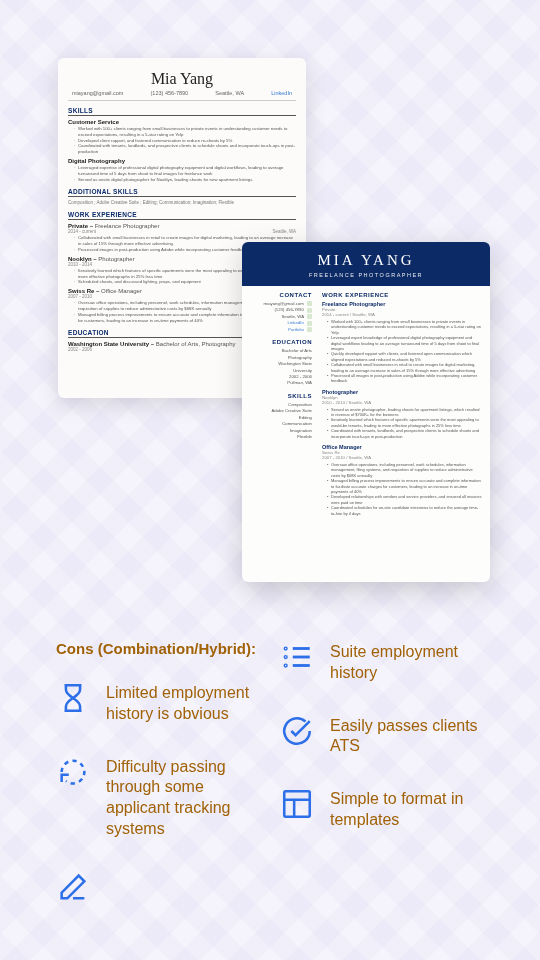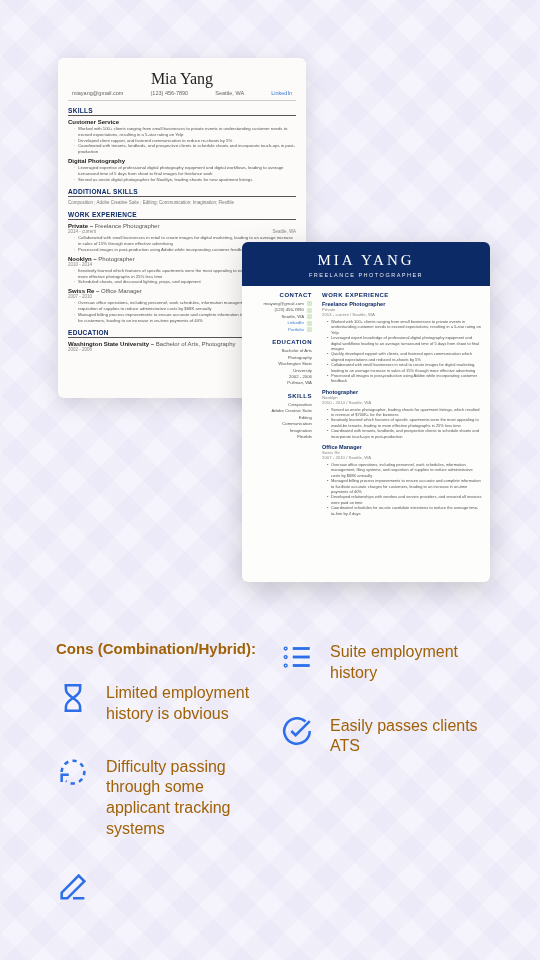--- a/index.html
+++ b/index.html
@@ -262,14 +262,24 @@
     </div>
     <div class="item">
       <div class="icon">
         <svg viewBox="0 0 24 24" fill="none" stroke="currentColor" stroke-width="1.8">
             <path d="M21 12a9 9 0 1 1-3-6.7"></path>
             <path d="M21 5l-10 10-3-3"></path>
           </svg>
       </div>
       <div class="txt">Easily passes clients ATS</div>
     </div>
+    <div class="item">
+      <div class="icon">
+        <svg viewBox="0 0 24 24" fill="none" stroke="currentColor" stroke-width="1.8">
+            <rect x="3" y="3" width="18" height="18" rx="1"></rect>
+            <line x1="3" y1="9" x2="21" y2="9"></line>
+            <line x1="10" y1="9" x2="10" y2="21"></line>
+          </svg>
+      </div>
+      <div class="txt">Simple to format in templates</div>
+    </div>
   </div>
 </div>
 
 </body></html>

